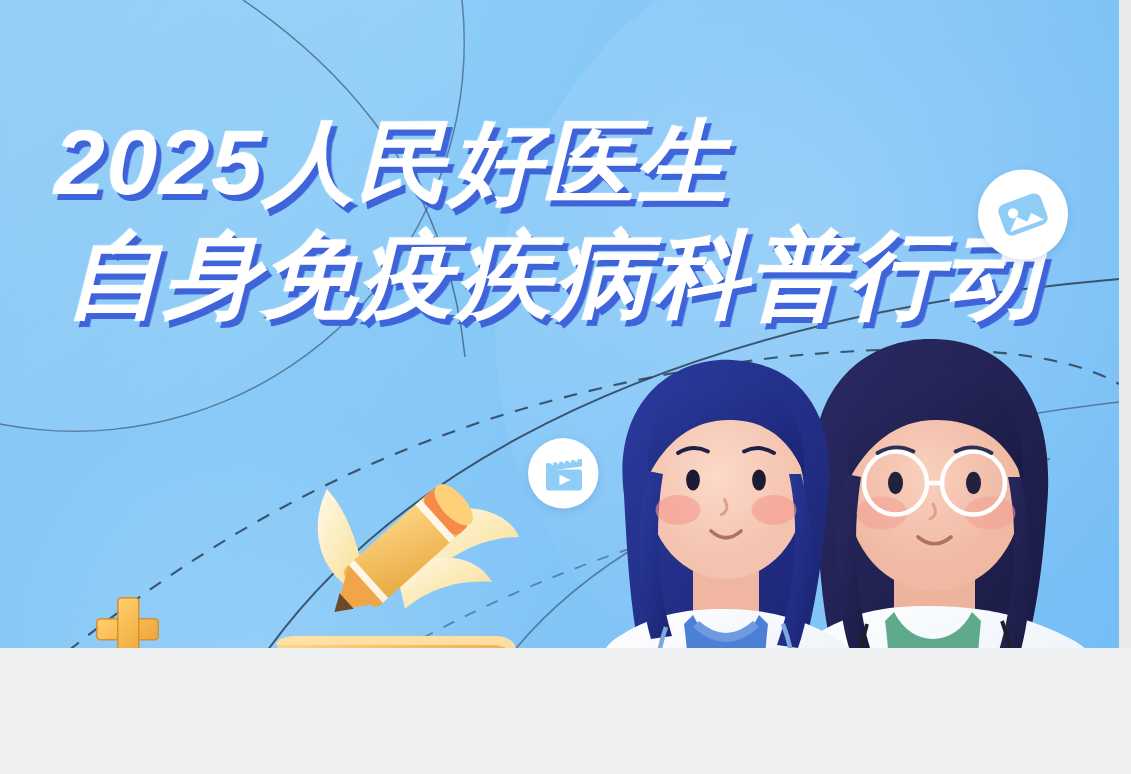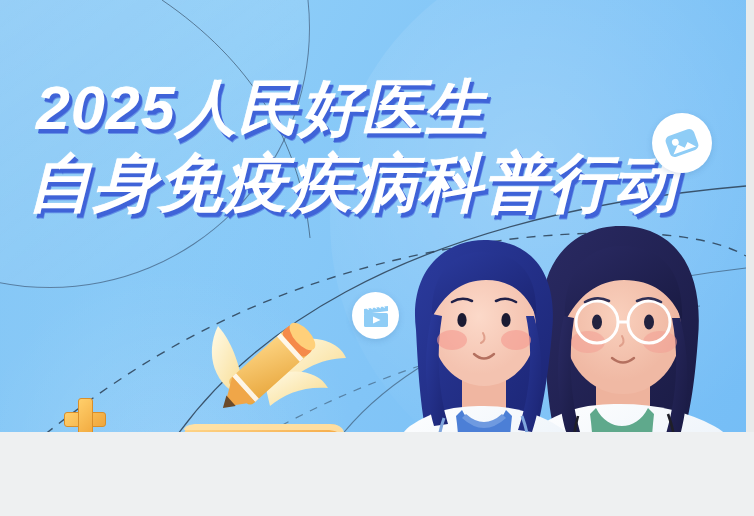--- a/index.html
+++ b/index.html
@@ -57,21 +57,21 @@
     font-style:italic;
     letter-spacing:1px;
     white-space:nowrap;
     line-height:1.0;
     text-shadow:
        3px 4px 0 #3f63d8,
        3.6px 4.6px 0 rgba(63,99,216,.55),
        0 0 1px rgba(255,255,255,.9);
   }
   .tline1{font-size:61px;margin-left:8px;}
-  .tline2{font-size:64px;margin-top:12px;margin-left:0px;}
+  .tline2{font-size:64px;margin-top:12px;margin-left:16px;}
 
   
   .round-icon{
     position:absolute;border-radius:50%;background:#ffffff;
     display:flex;align-items:center;justify-content:center;
     box-shadow:0 2px 6px rgba(40,90,150,.18);
     z-index:16;
   }
   .icon-image{left:652px;top:113px;width:60px;height:60px;}
   .icon-video{left:352px;top:292px;width:47px;height:47px;}

